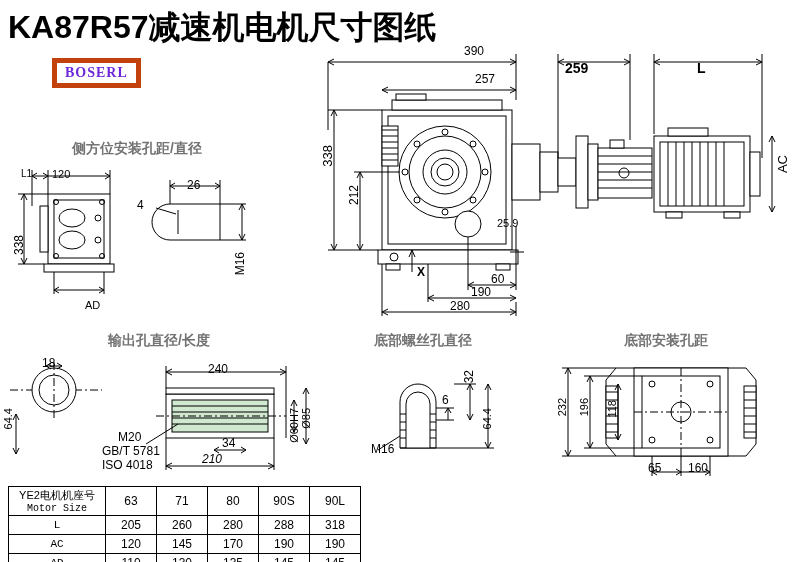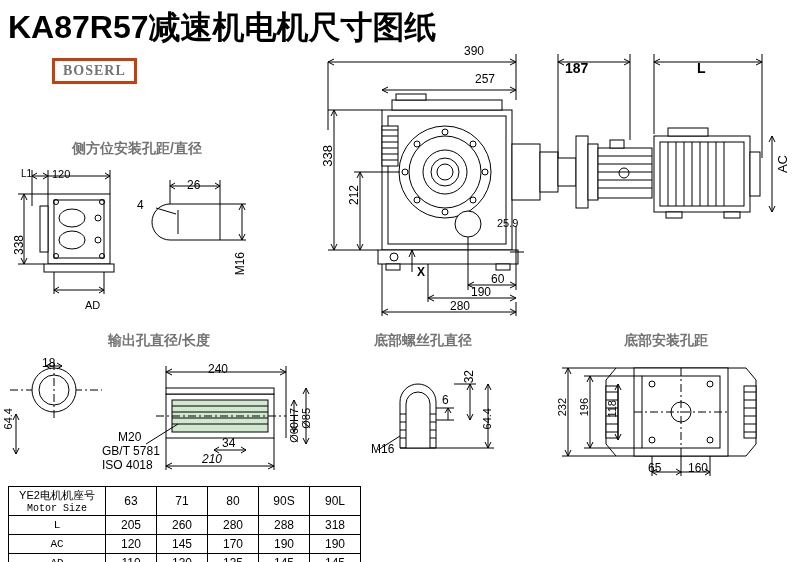--- a/index.html
+++ b/index.html
@@ -13,24 +13,24 @@
   }
   .abs{position:absolute;}
   #title{
     left:8px;top:6px;
     font-size:32px;font-weight:bold;
     letter-spacing:0px;
     white-space:nowrap;
   }
   .logo{
     left:52px;top:58px;
-    border:3px solid #c2410c;
+    border:5px solid #c2410c;
     padding:2px 8px;
     font-size:14px;font-weight:bold;
-    color:#737373;
+    color:#6d28d9;
     font-family:"Liberation Serif", serif;
     letter-spacing:1px;
   }
   .sec-label{
     color:#737373;
     font-size:14px;
     font-weight:bold;
     white-space:nowrap;
   }
   .dim{
@@ -225,21 +225,21 @@
       <line x1="62" y1="272" x2="68" y2="275"></line>
     <line x1="196" y1="272" x2="190" y2="269"></line>
       <line x1="196" y1="272" x2="190" y2="275"></line>
     <line x1="62" y1="224" x2="62" y2="276"></line>
     <line x1="196" y1="262" x2="196" y2="276"></line>
   </g>
 </svg>
 
 <div class="abs dim" style="left:464px;top:44px;">390</div>
 <div class="abs dim" style="left:475px;top:72px;">257</div>
-<div class="abs dim b" style="left:565px;top:60px;">187</div>
+<div class="abs dim b" style="left:565px;top:60px;">259</div>
 <div class="abs dim b" style="left:697px;top:60px;">L</div>
 <div class="abs dim vert" style="left:320px;top:145px;font-size:13px;">338</div>
 <div class="abs dim vert" style="left:347px;top:185px;">212</div>
 <div class="abs dim vert" style="left:775px;top:155px;font-size:13px;">AC</div>
 <div class="abs dim" style="left:497px;top:217px;font-size:11px;">25.9</div>
 <div class="abs dim" style="left:417px;top:265px;font-weight:bold;">X</div>
 <div class="abs dim" style="left:491px;top:272px;">60</div>
 <div class="abs dim" style="left:471px;top:285px;">190</div>
 <div class="abs dim" style="left:450px;top:299px;">280</div>
 

